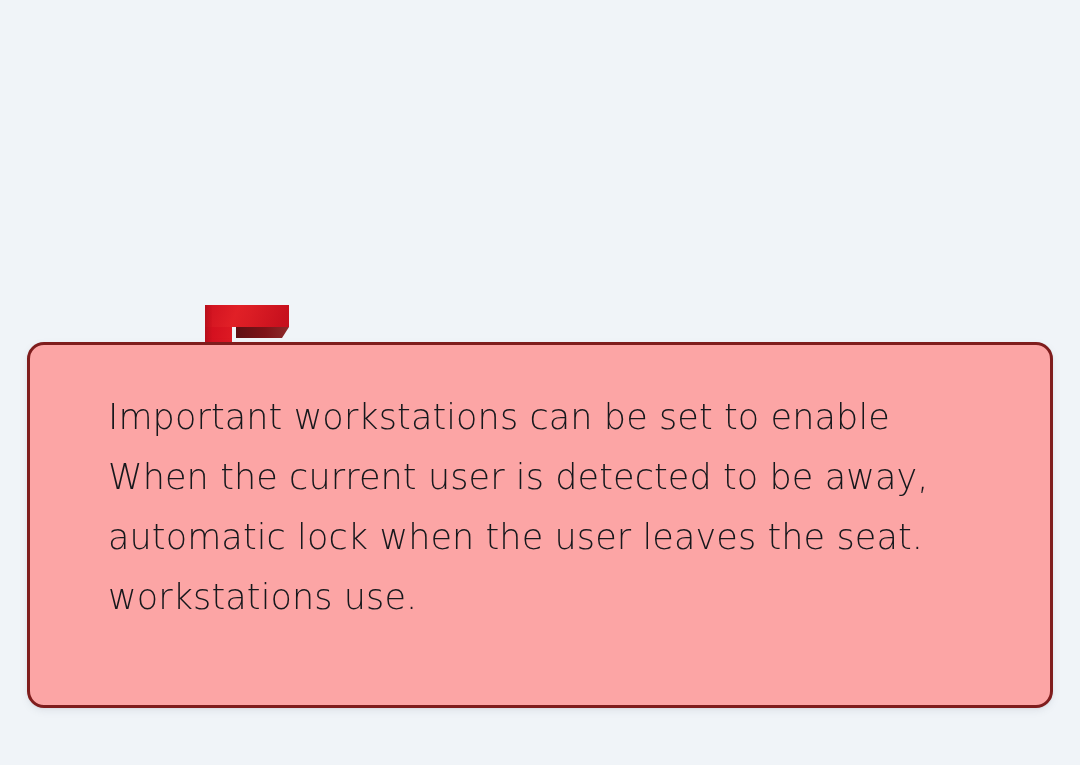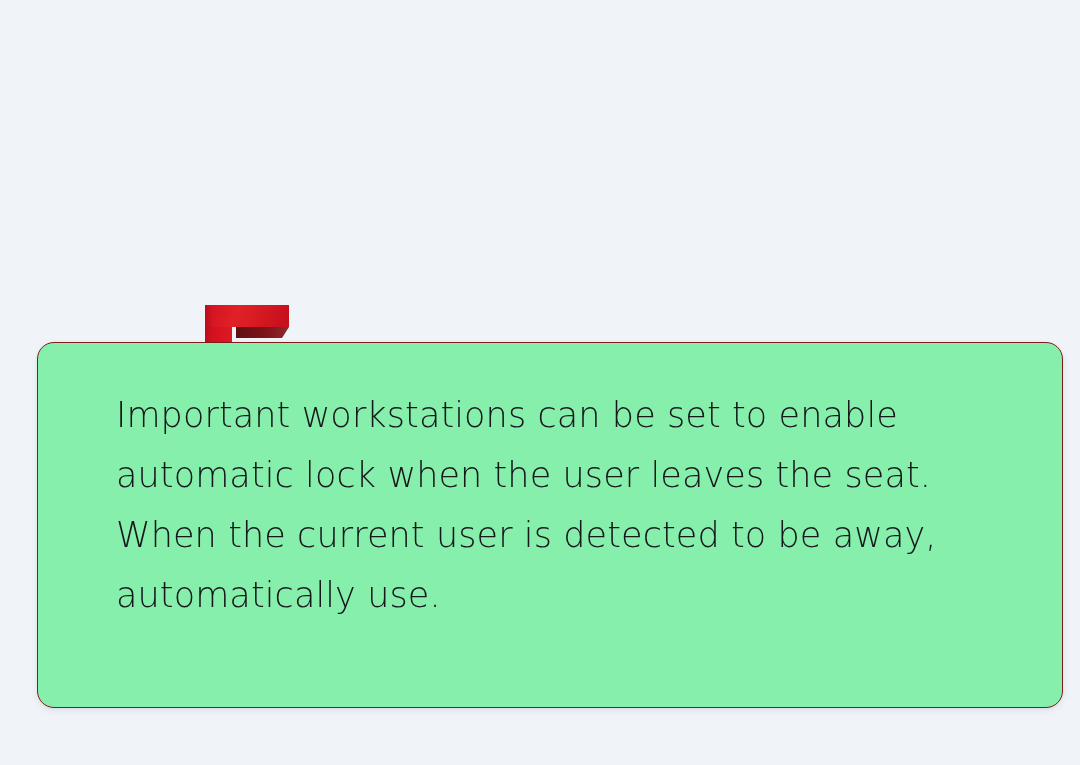--- a/index.html
+++ b/index.html
@@ -101,27 +101,27 @@
     right: 0;
     top: 0;
     width: 5px;
     height: 105px;
     background: #c8102e;
   }
 
   
   #body-card {
     position: absolute;
-    left: 37px;
+    left: 27px;
     top: 342px;
     width: 1026px;
     height: 366px;
     box-sizing: border-box;
-    background: #86efac;
-    border: 1px solid #7f1d1d;
+    background: #fca5a5;
+    border: 3px solid #7f1d1d;
     border-radius: 17px;
     box-shadow: 0 3px 7px rgba(120,132,148,0.13),
                 0 1px 2px rgba(120,132,148,0.10);
   }
   #body-text {
     position: absolute;
     left: 78px;
     top: 42px;
     width: 930px;
     font-family: "DejaVu Sans", sans-serif;
@@ -220,19 +220,19 @@
       <span class="bar-top"></span>
       <span class="bar-side"></span>
       <span class="bar-bottom"></span>
     </div>
 
   </div>
 
   <div id="body-card">
     <div id="body-text">
       <p>Important workstations can be set to enable</p>
+      <p>When the current user is detected to be away,</p>
       <p>automatic lock when the user leaves the seat.</p>
-      <p>When the current user is detected to be away,</p>
-      <p>automatically use.</p>
+      <p>workstations use.</p>
     </div>
   </div>
 
 </div>
 
 </body></html>

